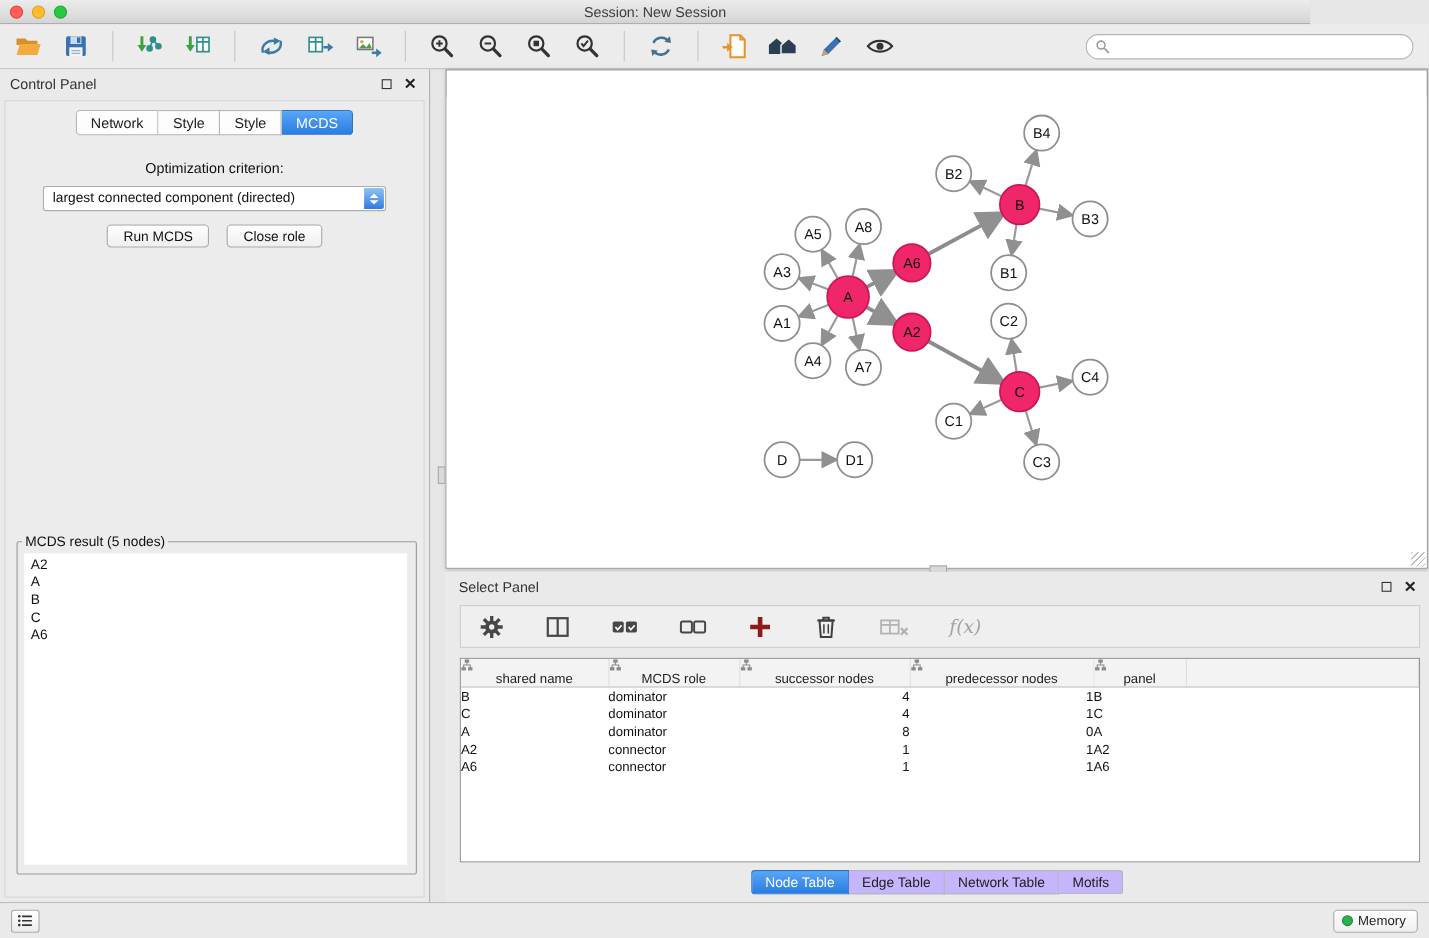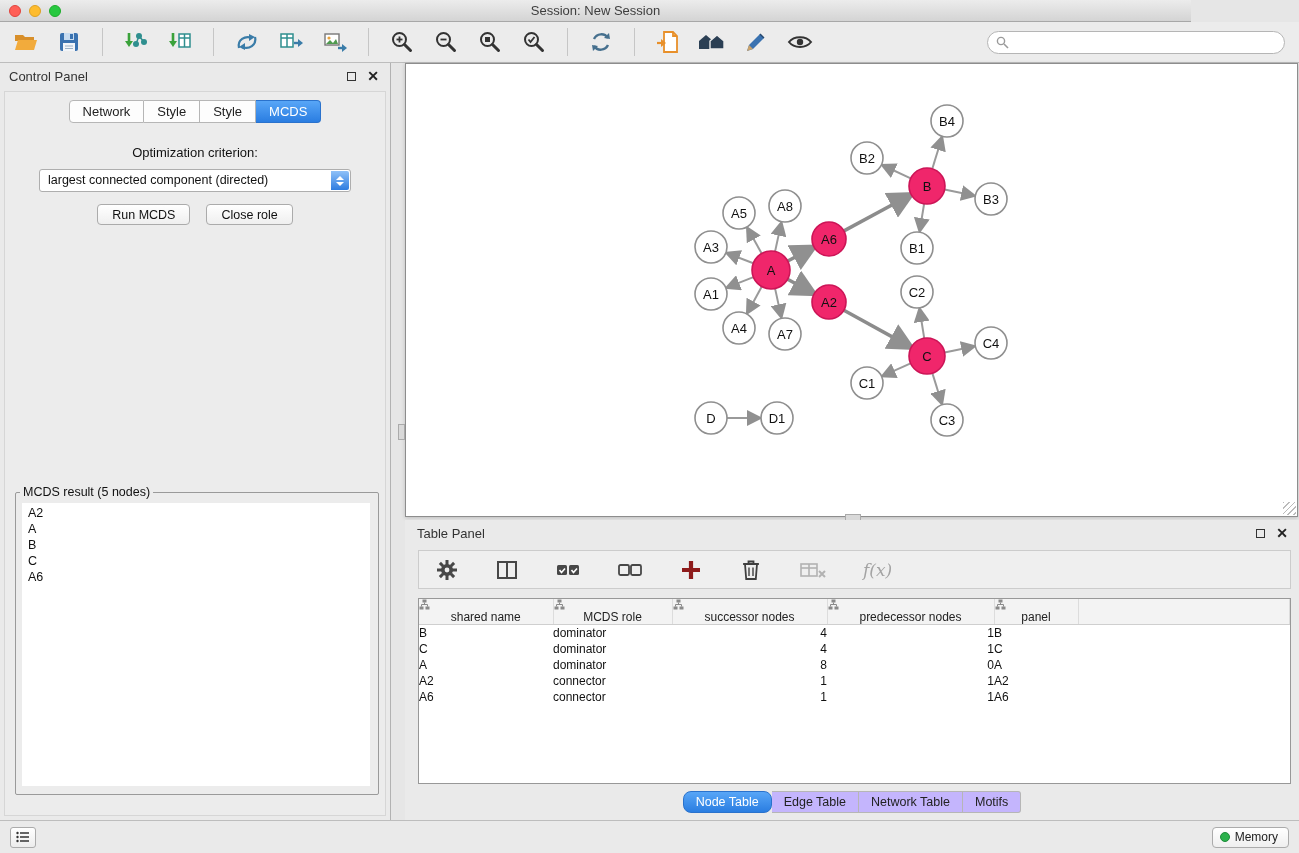--- a/index.html
+++ b/index.html
@@ -166,21 +166,21 @@
   .tp-tabs {
     position:absolute; left:0; right:0; bottom:7px;
     display:flex; justify-content:center;
   }
   .tp-tab {
     padding:3px 12px; font-size:12.5px; background:#c4b5fd; color:#222;
     border:1px solid #b6b6b6; border-left:none; cursor:pointer;
   }
   .tp-tab:first-child { border-left:1px solid #b6b6b6; border-radius:3px 0 0 3px; }
   .tp-tab:last-child { border-radius:0 3px 3px 0; }
-  .tp-tab.active { background:linear-gradient(#58a6f7,#2a7de1); border-color:#2a72cc; color:#fff;border-radius:8px; }
+  .tp-tab.active { background:linear-gradient(#58a6f7,#2a7de1); border-color:#2a72cc; color:#fff; }
 
   
   .statusbar {
     position:absolute; left:0; top:820px; width:1299px; height:33px;
     background:#eaeaea; border-top:1px solid #bdbdbd;
     display:flex; align-items:center; padding:0 10px;
   }
   .sb-list-btn {
     width:26px; height:21px; background:linear-gradient(#fff,#ececec);
     border:1px solid #ababab; border-radius:3px;
@@ -507,21 +507,21 @@
     </svg>
   </div>
   <div class="resize-grip"></div>
 </div>
 
 <div class="splitter-v"></div>
 <div class="splitter-h"></div>
 
 <div class="table-panel">
   <div class="panel-header" style="padding-left:12px;">
-    <span>Table Panel</span>
+    <span>Select Panel</span>
     <span class="ph-spacer"></span>
     <span class="ph-btn">
         <span class="ph-float"></span>
       </span>
     <span class="ph-btn ph-close">✕</span>
   </div>
 
   <div class="tp-toolbar">
     <span class="tp-icon">
       <svg width="24" height="24" viewBox="0 0 24 24">

